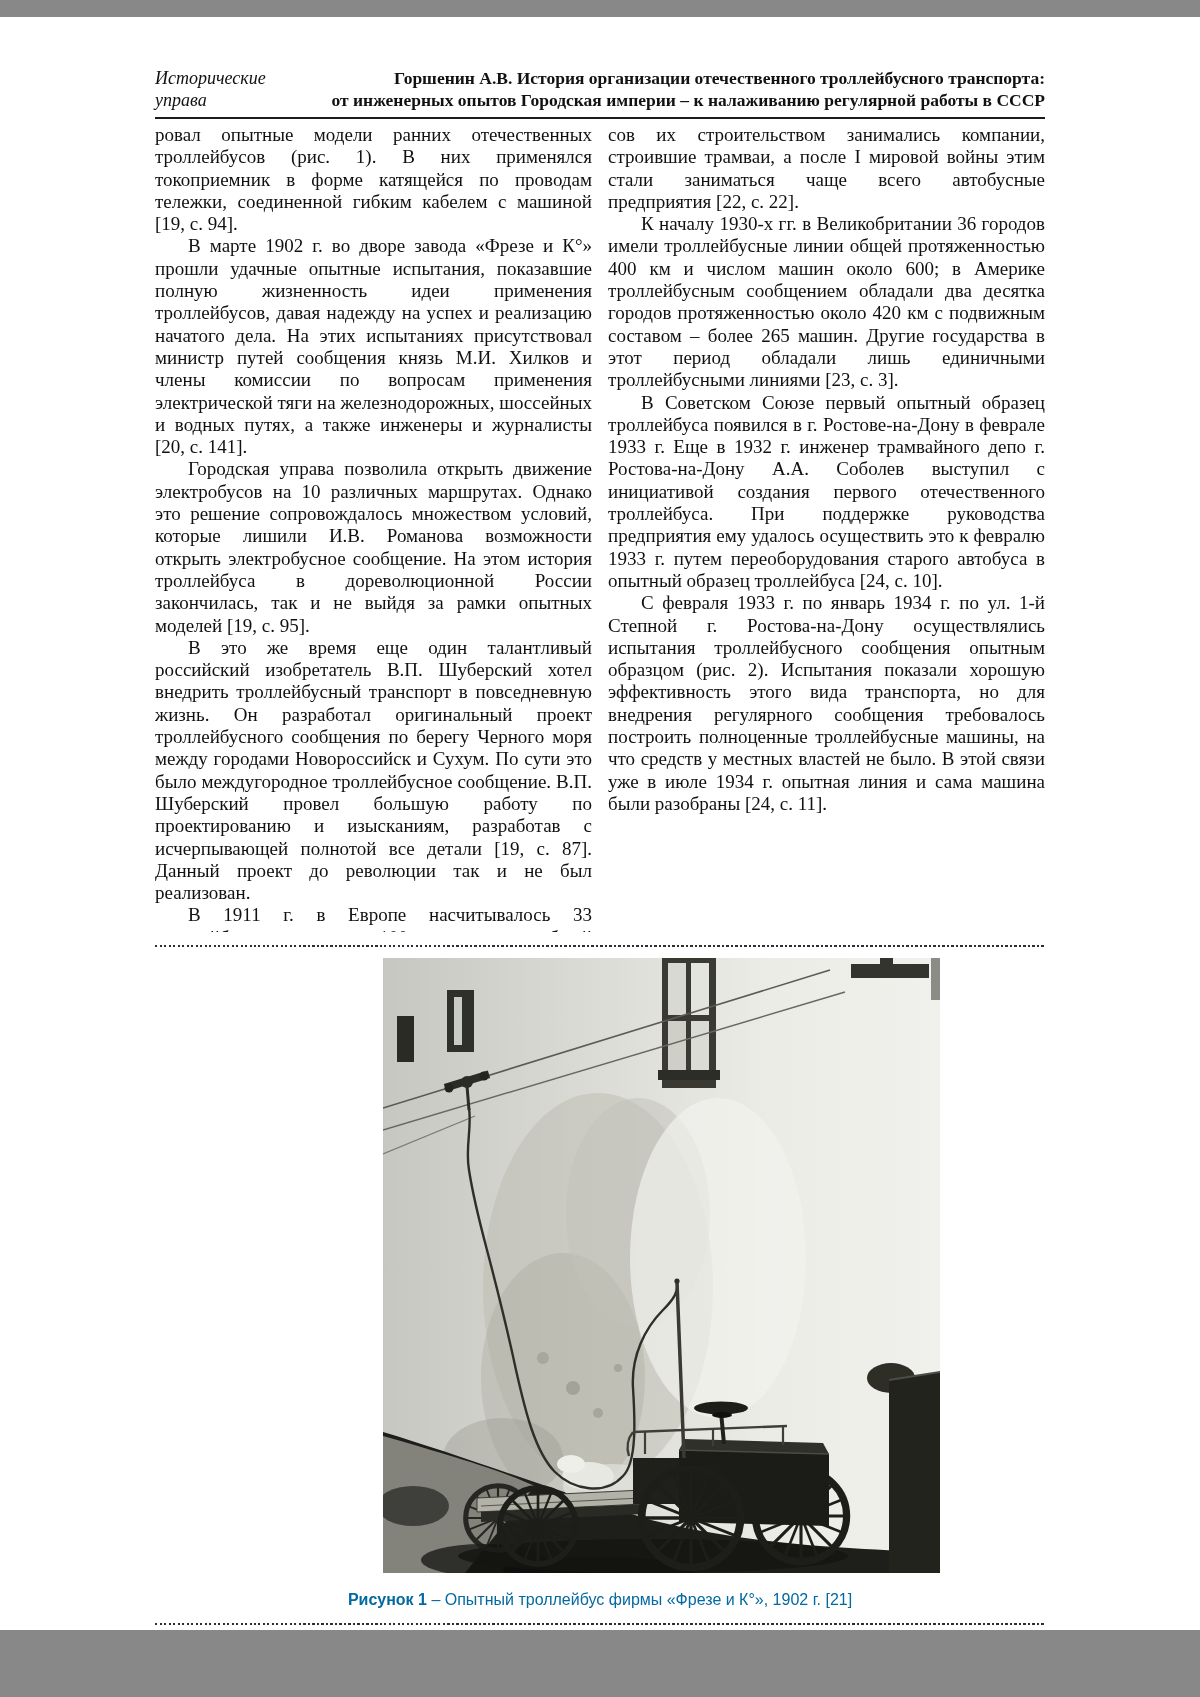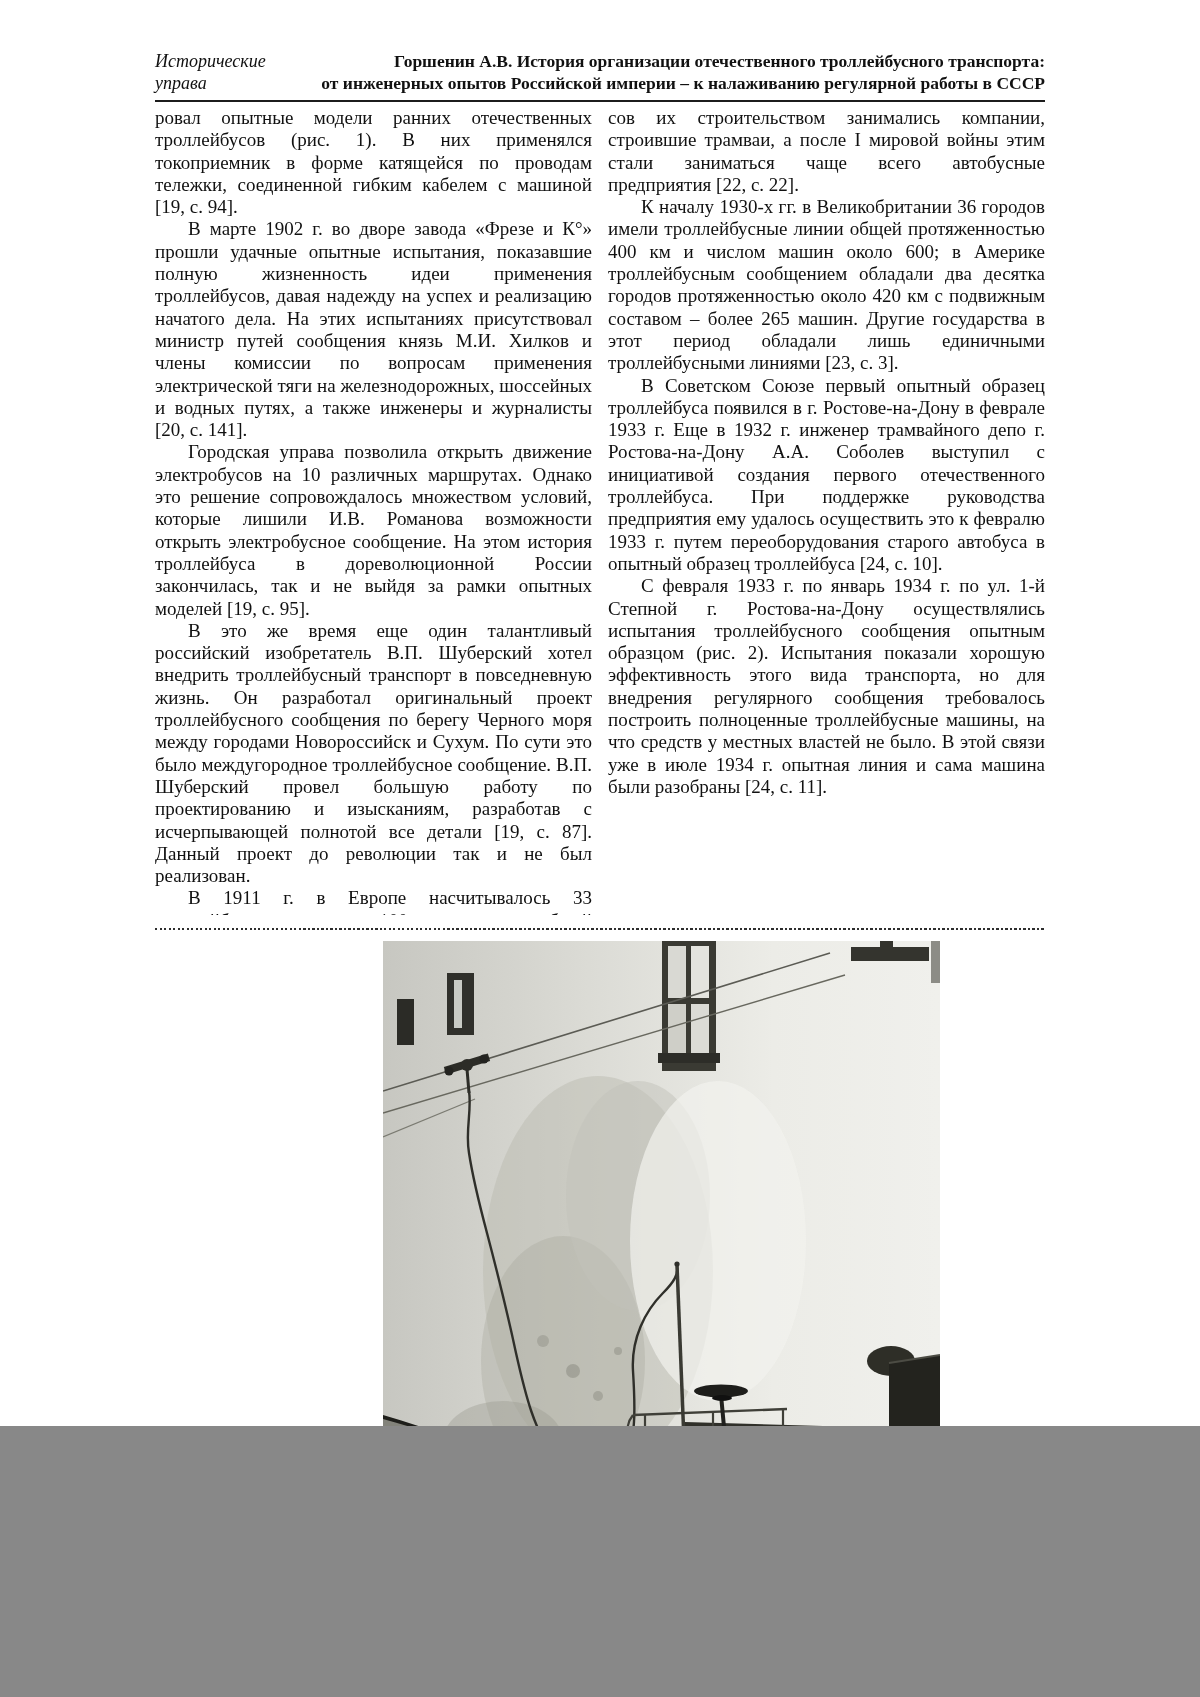--- a/index.html
+++ b/index.html
@@ -1,20 +1,20 @@
 <!DOCTYPE html>
 <html><head>
 <meta charset="utf-8">
 <style>
   html,body{margin:0;padding:0;background:#888;}
   .page{
     position:relative;
-    width:1200px;height:1426px;
+    width:1200px;height:1613px;
     background:#ffffff;
-    margin:0 auto;
+    margin:17px auto;
     font-family:"Liberation Serif","DejaVu Serif",serif;
     color:#111;
     overflow:hidden;
   }
   
   .header{
     position:absolute;left:155px;top:50px;width:890px;
     display:flex;justify-content:space-between;align-items:flex-start;
     padding-bottom:6px;
     border-bottom:2.5px solid #1c1c1c;
@@ -68,21 +68,21 @@
 
 <div class="page">
 
   <div class="header">
     <div class="section">
       <div>Исторические</div>
       <div>управа</div>
     </div>
     <div class="running-title">
       <div>Горшенин А.В. История организации отечественного троллейбусного транспорта:</div>
-      <div>от инженерных опытов Российской империи – к налаживанию регулярной работы в СССР</div>
+      <div>от инженерных опытов Городская империи – к налаживанию регулярной работы в СССР</div>
     </div>
   </div>
 
   <div class="columns">
     <div class="col">
       <p>ровал опытные модели ранних отечественных троллейбусов (рис. 1). В них применялся токоприемник в форме катящейся по проводам тележки, соединенной гибким кабелем с машиной [19, с. 94].</p>
       <p>В марте 1902 г. во дворе завода «Фрезе и К°» прошли удачные опытные испытания, показавшие полную жизненность идеи применения троллейбусов, давая надежду на успех и реализацию начатого дела. На этих испытаниях присутствовал министр путей сообщения князь М.И. Хилков и члены комиссии по вопросам применения электрической тяги на железнодорожных, шоссейных и водных путях, а также инженеры и журналисты [20, с. 141].</p>
       <p>Городская управа позволила открыть движение электробусов на 10 различных маршрутах. Однако это решение сопровождалось множеством условий, которые лишили И.В. Романова возможности открыть электробусное сообщение. На этом история троллейбуса в дореволюционной России закончилась, так и не выйдя за рамки опытных моделей [19, с. 95].</p>
       <p>В это же время еще один талантливый российский изобретатель В.П. Шуберский хотел внедрить троллейбусный транспорт в повседневную жизнь. Он разработал оригинальный проект троллейбусного сообщения по берегу Черного моря между городами Новороссийск и Сухум. По сути это было междугородное троллейбусное сообщение. В.П. Шуберский провел большую работу по проектированию и изысканиям, разработав с исчерпывающей полнотой все детали [19, с. 87]. Данный проект до революции так и не был реализован.</p>
       <p>В 1911 г. в Европе насчитывалось 33 троллейбусных линии со 100 экипажами и общей длиной пути около 200 км. На начальном этапе развития троллейбу-</p>

